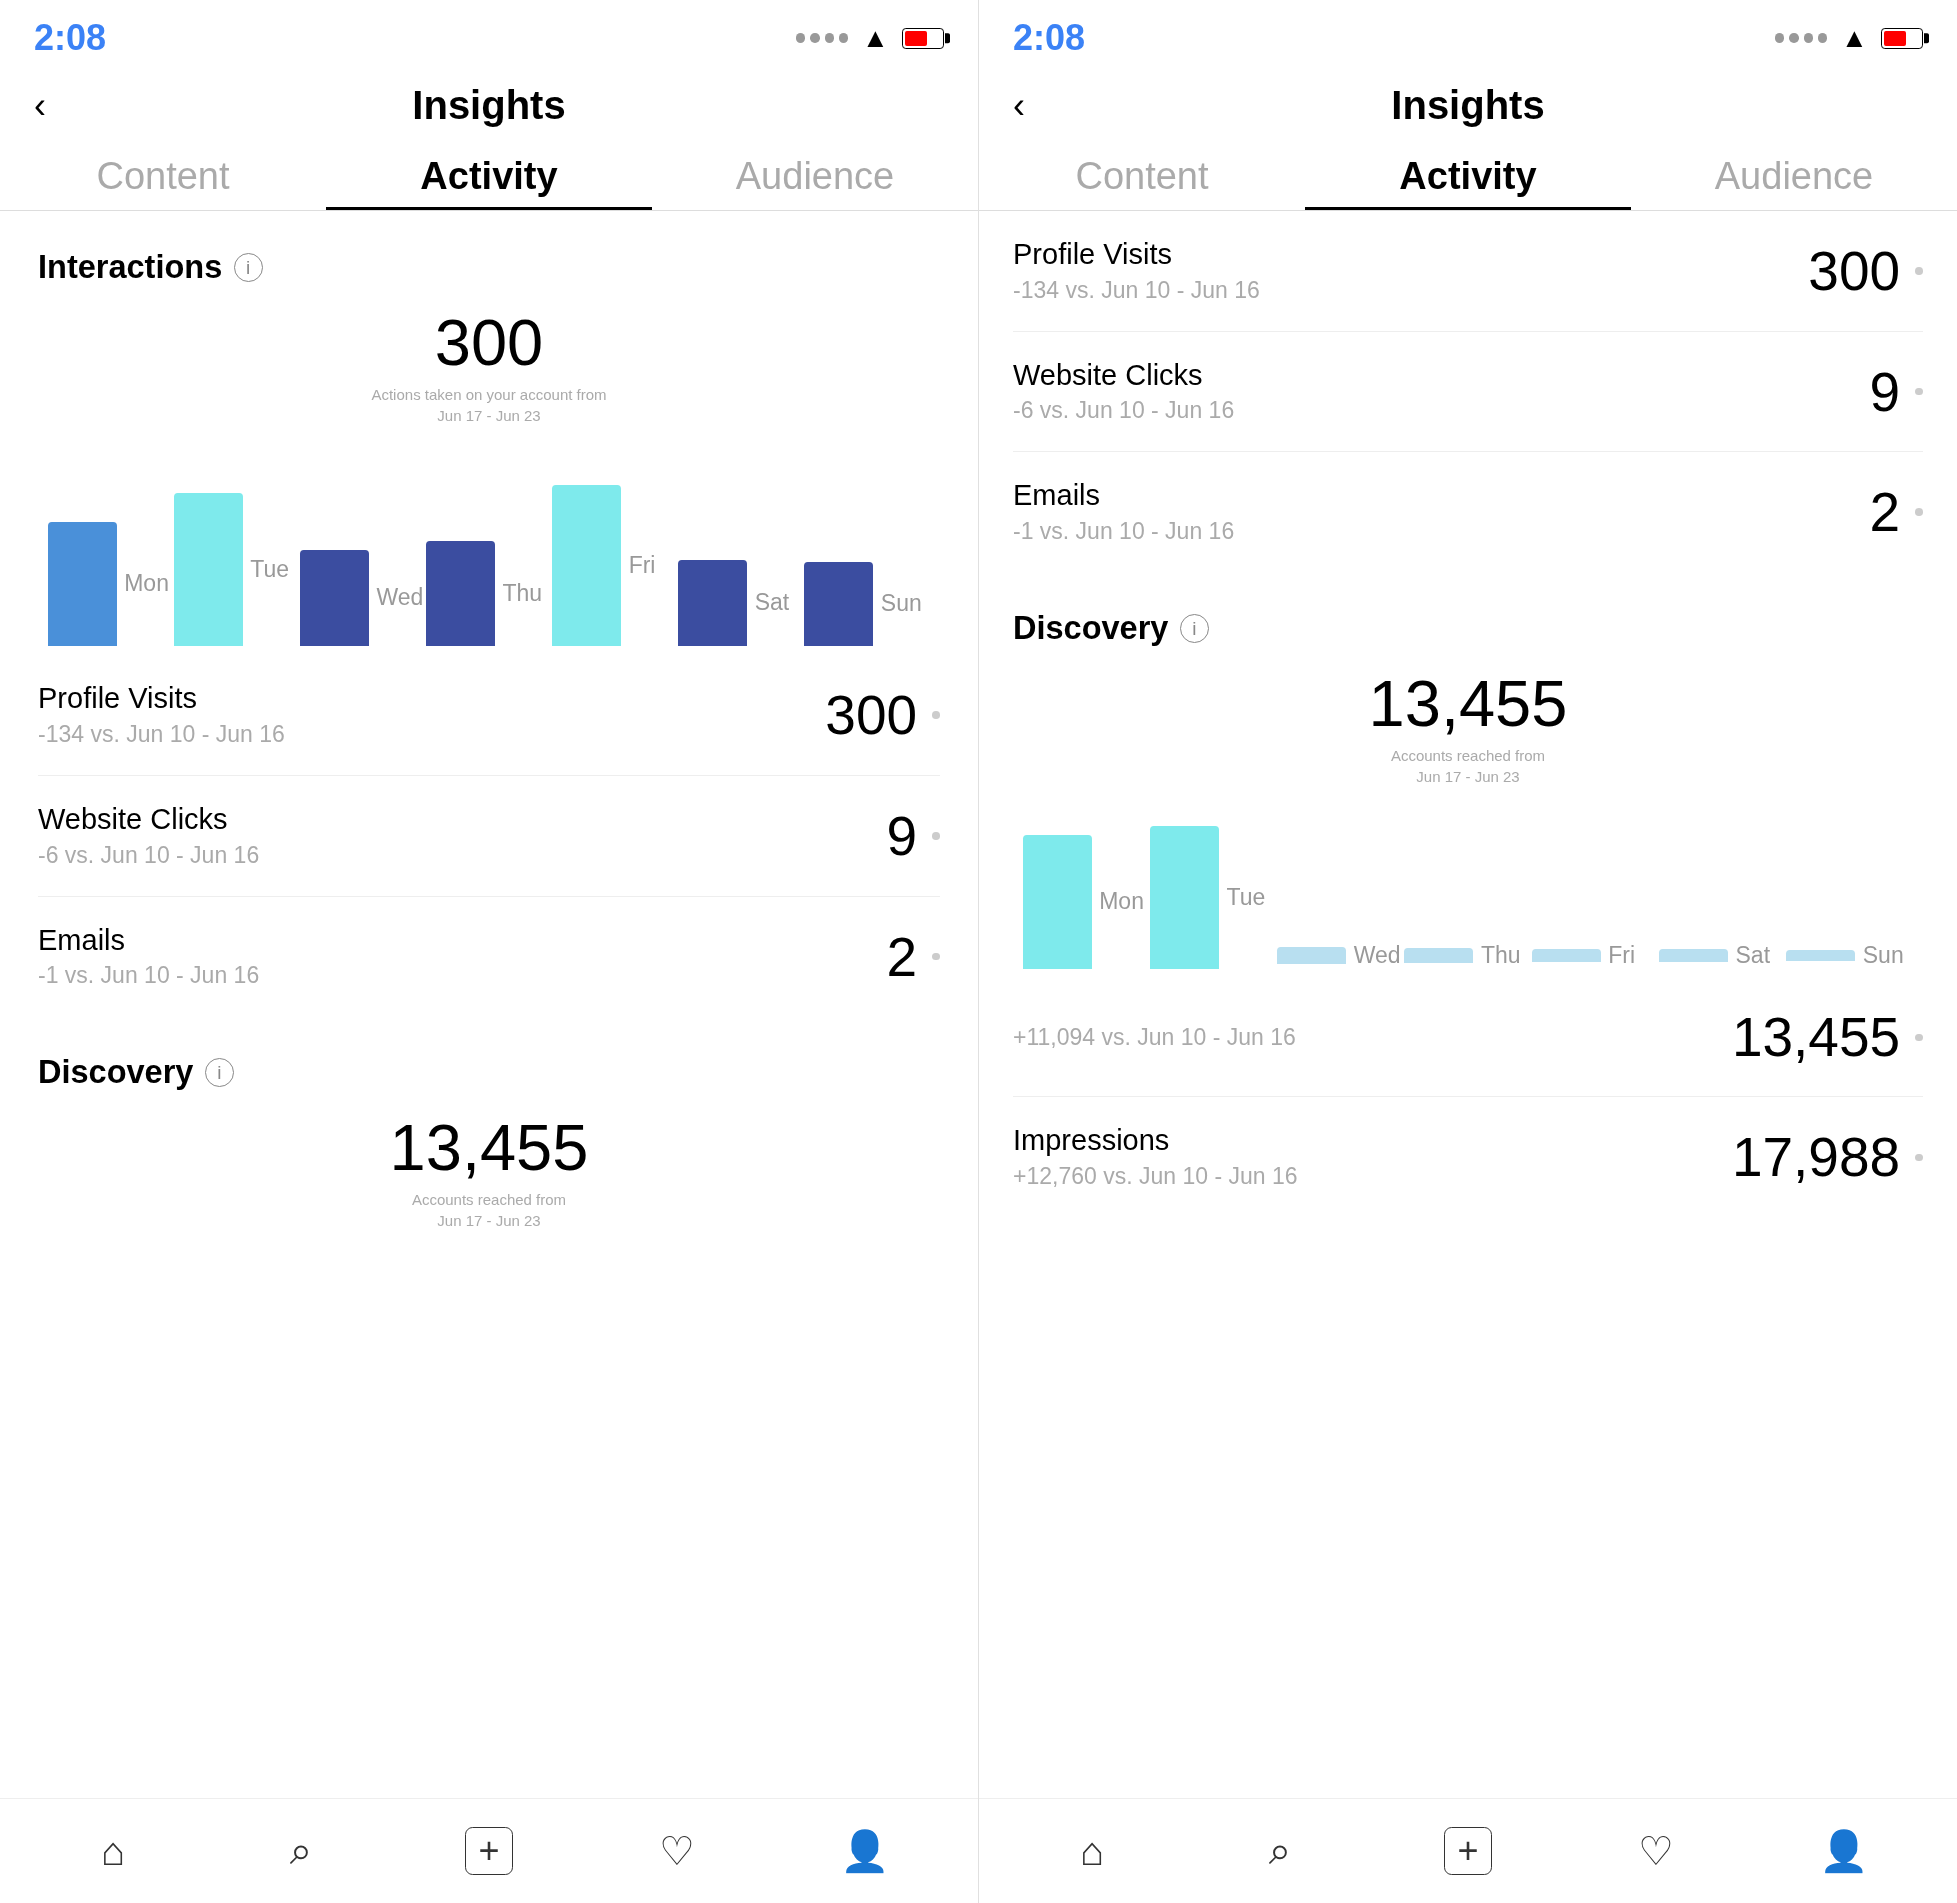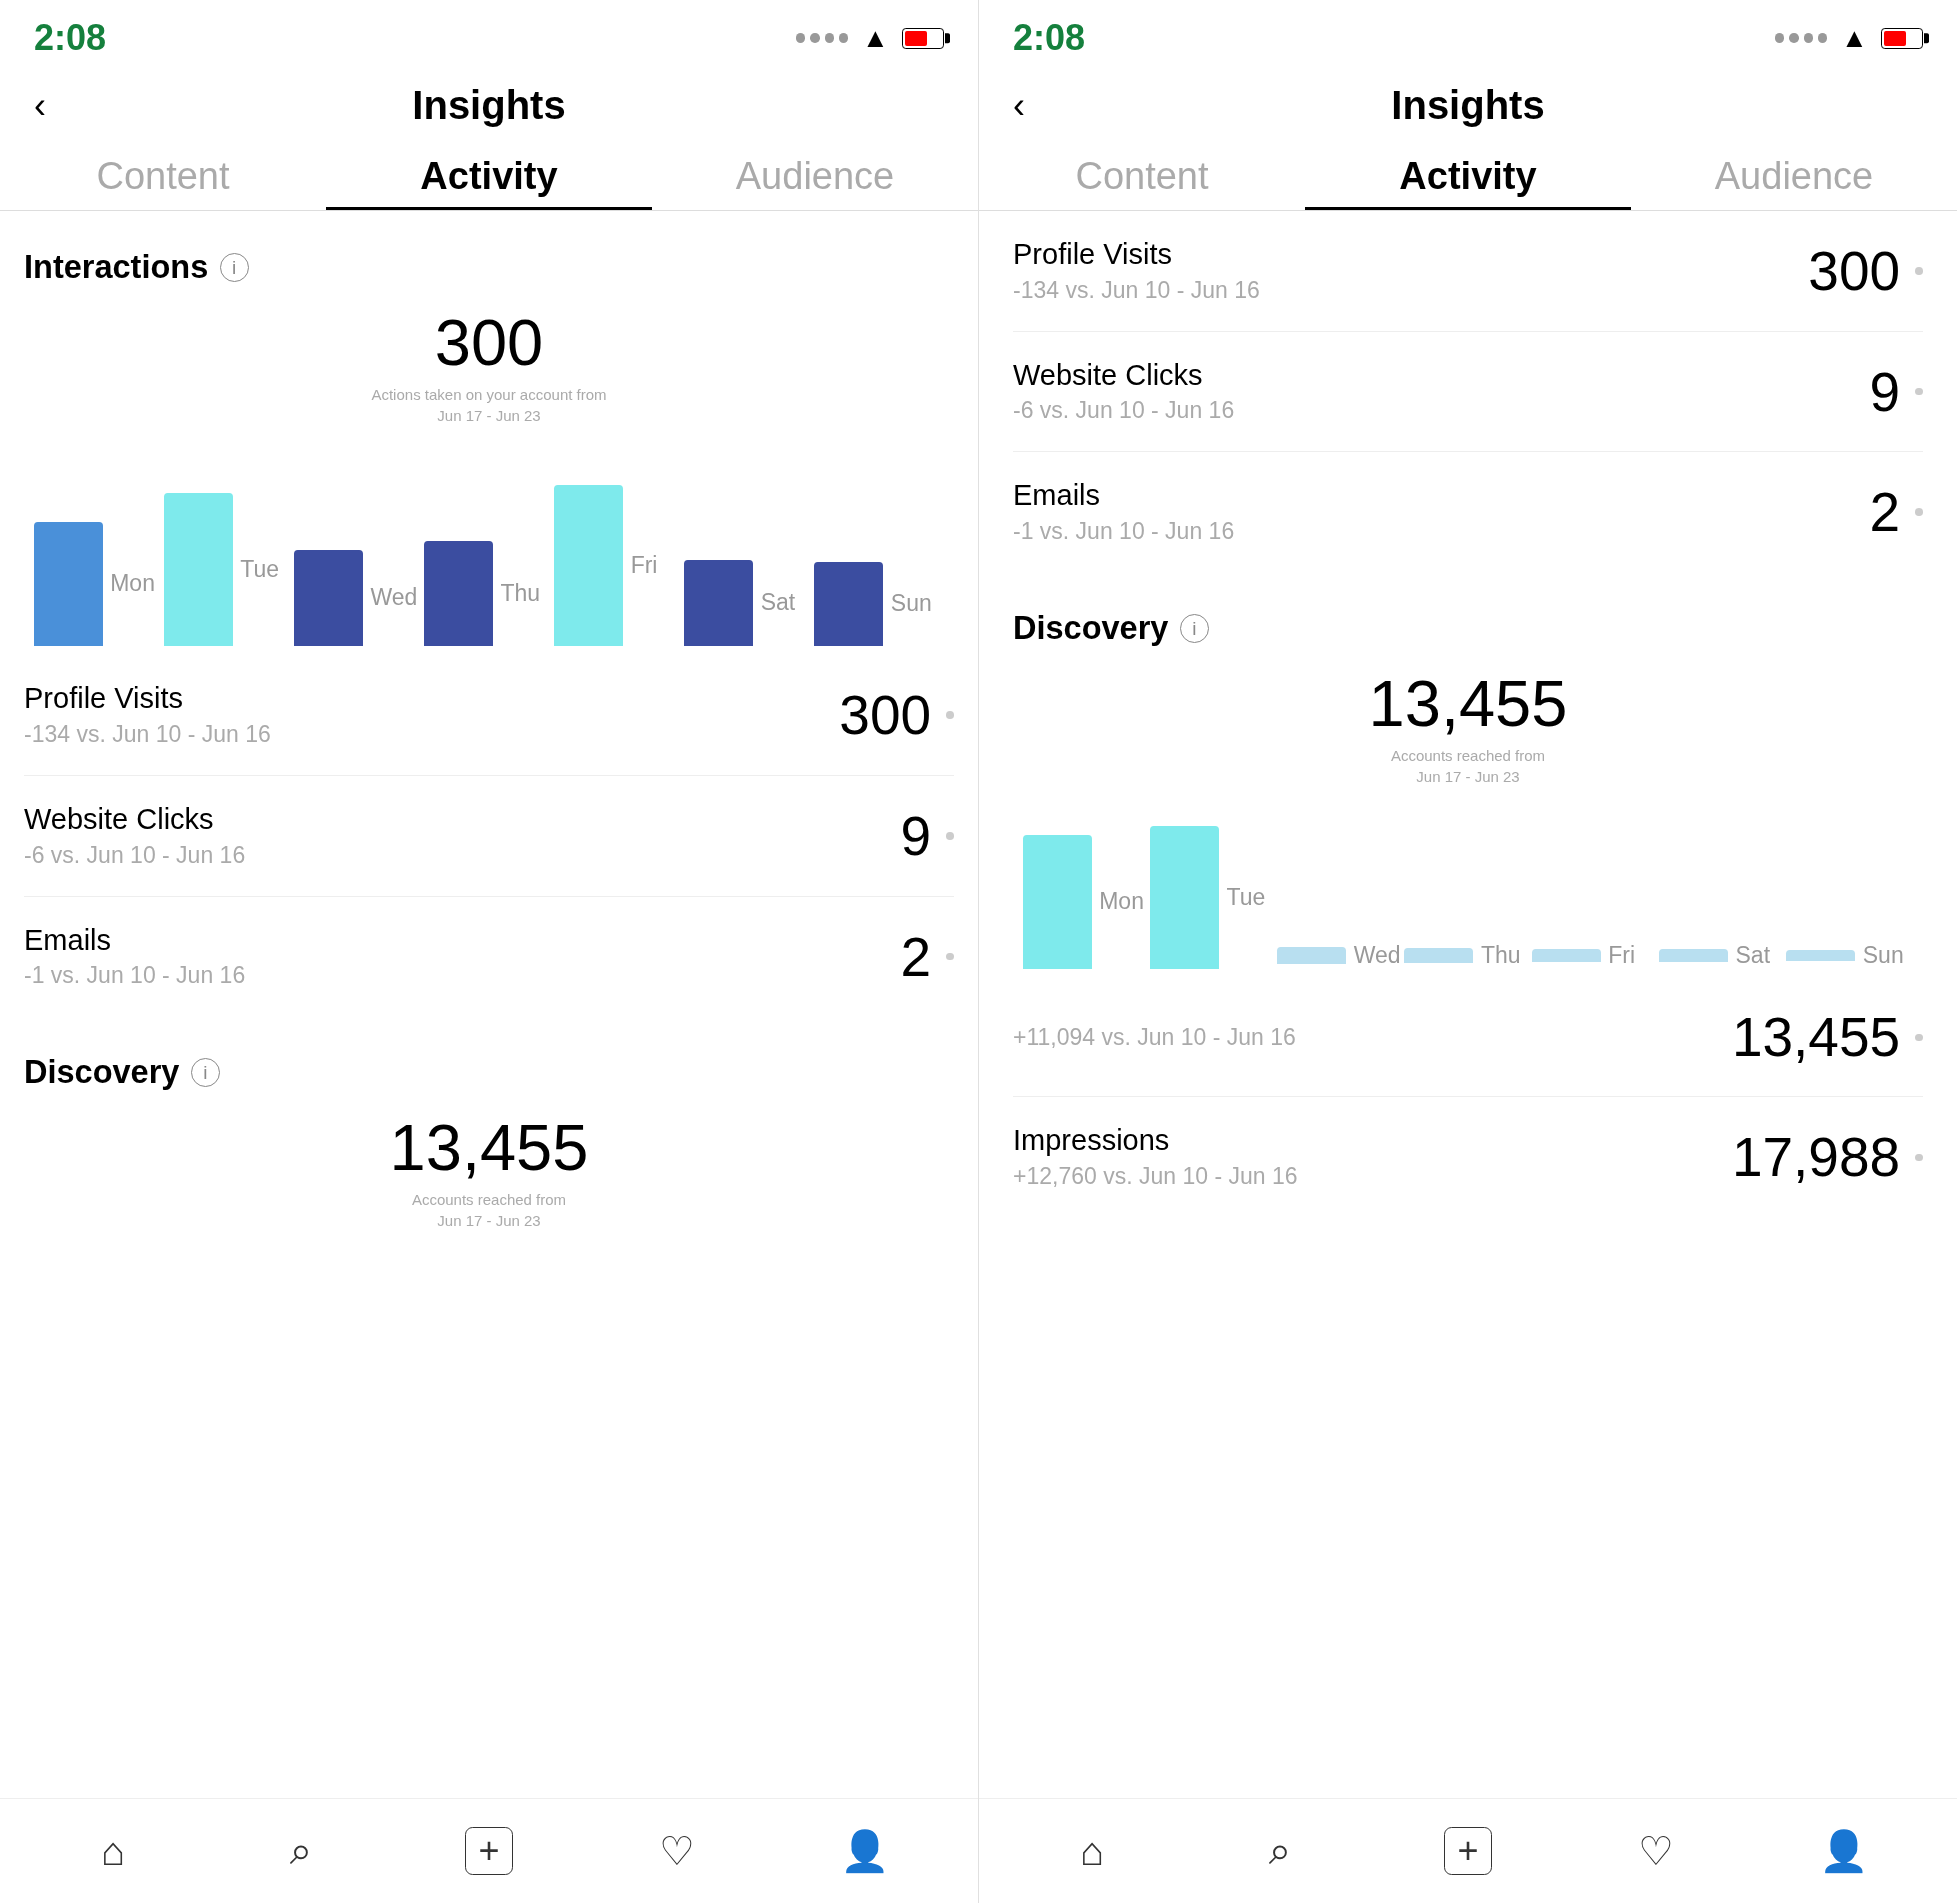--- a/index.html
+++ b/index.html
@@ -26,21 +26,21 @@
     .status-bar {
       display: flex;
       justify-content: space-between;
       align-items: center;
       padding: 17px 34px 9.6px;
       height: 69px;
     }
     .status-time {
       font-size: 36px;
       font-weight: 600;
-      color: #15803d;
+      color: #3b82f6;
     }
     .status-icons {
       display: flex;
       align-items: center;
       gap: 13.4px;
     }
     .dots {
       display: flex; gap: 4.8px;
     }
     .dot { width: 9.6px; height: 9.6px; background: #999; border-radius: 50%; }
@@ -117,21 +117,21 @@
       bottom: 0;
       left: 0; right: 0;
       height: 2.9px;
       background: #000;
     }
 
     
     .content {
       flex: 1;
       overflow-y: auto;
-      padding: 0 24px;
+      padding: 0 38px;
     }
 
     
     .section-header {
       display: flex;
       align-items: center;
       gap: 11.5px;
       margin: 38px 0 9.6px;
     }
     .section-title {

